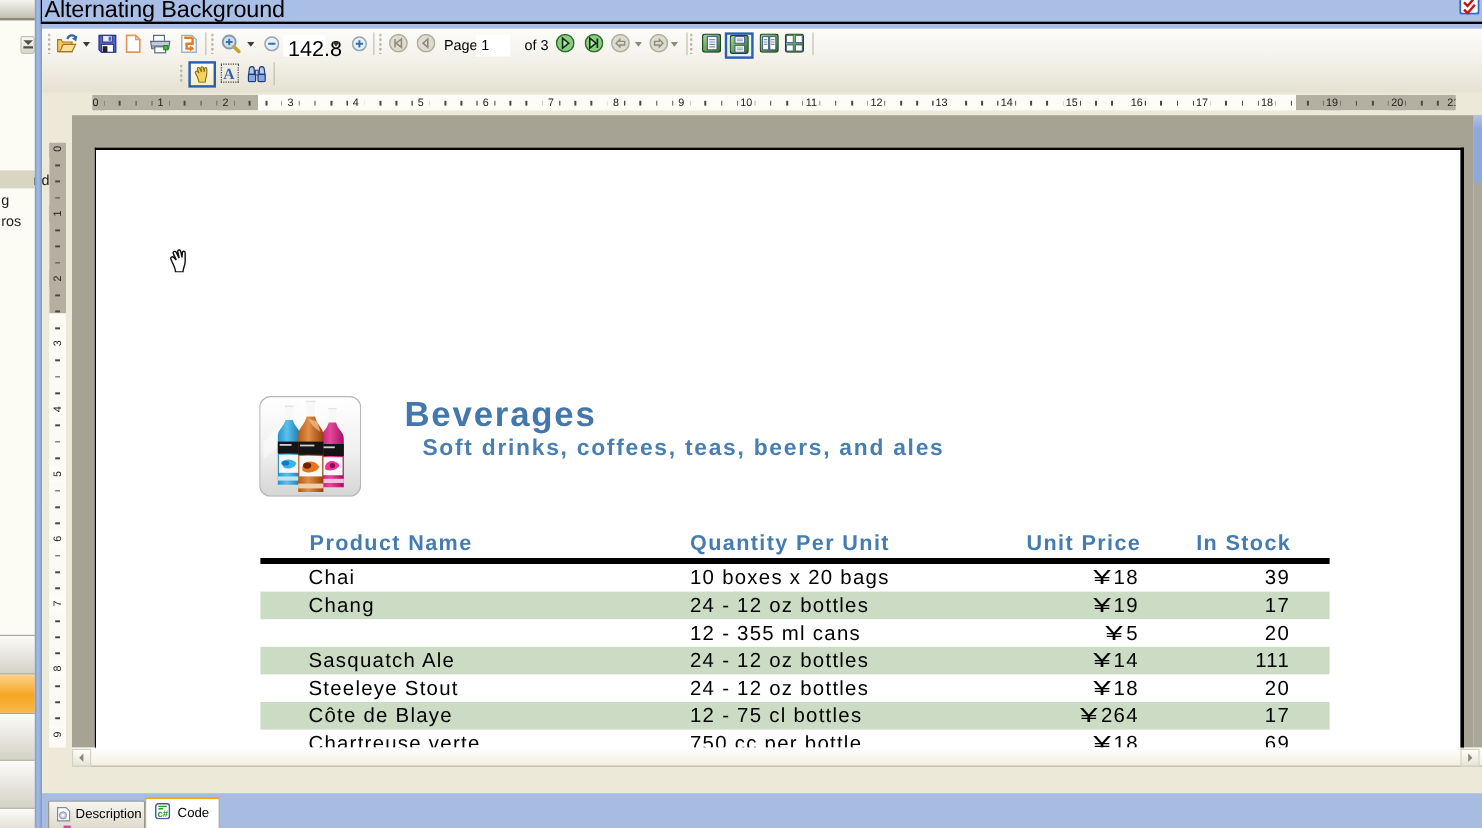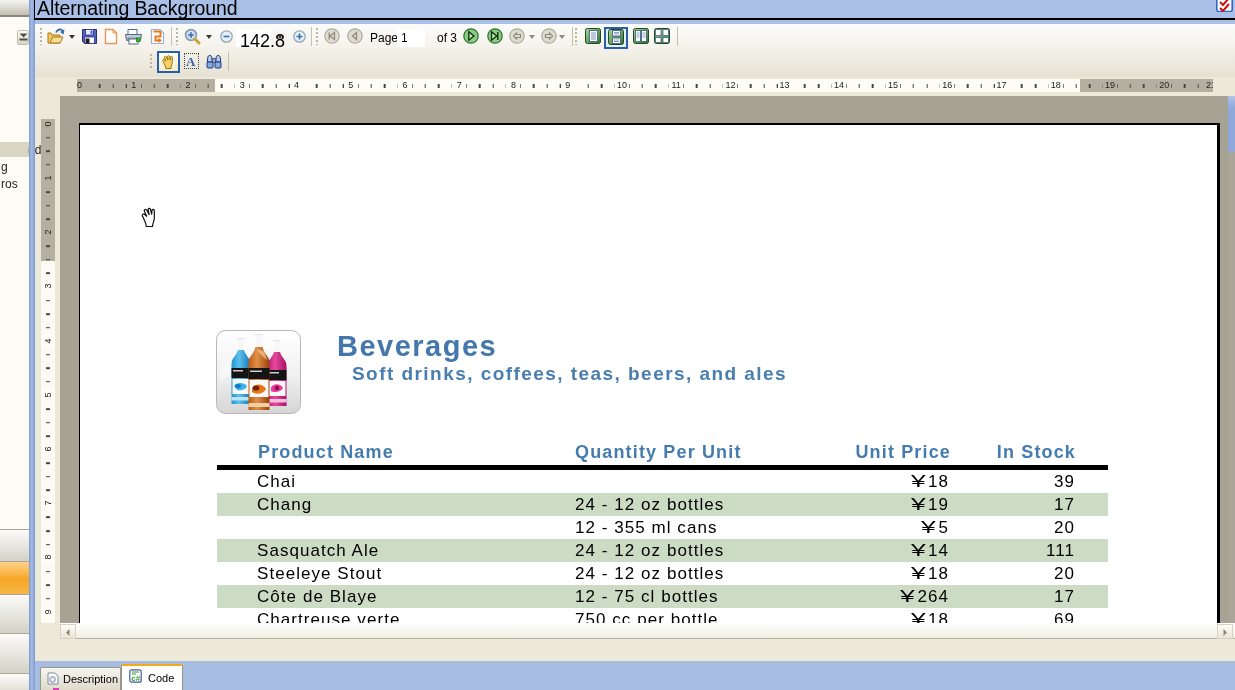--- a/index.html
+++ b/index.html
@@ -379,20 +379,21 @@
 
   <div class="abs" id="bev-title">Beverages</div>
   <div class="abs" id="bev-sub">Soft drinks, coffees, teas, beers, and ales</div>
   <div class="abs th" style="left:258px;top:442px;">Product Name</div>
   <div class="abs th" style="left:575px;top:442px;">Quantity Per Unit</div>
   <div class="abs th" style="right:284px;top:442px;">Unit Price</div>
   <div class="abs th" style="right:159px;top:442px;">In Stock</div>
   <div class="abs" id="blackline"></div>
   <div class="abs trow" style="top:470px;">
     <span class="tcell c1">Chai</span>
+    <span class="tcell c2">10 boxes x 20 bags</span>
     <span class="tcell c3r"><i class="yen">¥</i>18</span>
     <span class="tcell c4r">39</span>
   </div>
   <div class="abs trow tgreen" style="top:493px;">
     <span class="tcell c1">Chang</span>
     <span class="tcell c2">24 - 12 oz bottles</span>
     <span class="tcell c3r"><i class="yen">¥</i>19</span>
     <span class="tcell c4r">17</span>
   </div>
   <div class="abs trow" style="top:516px;">

